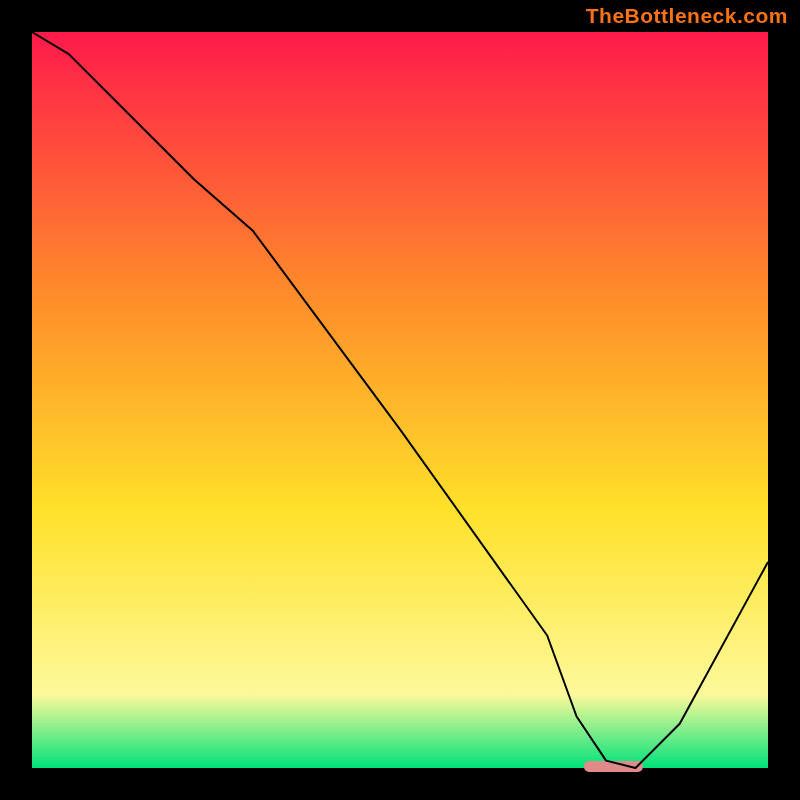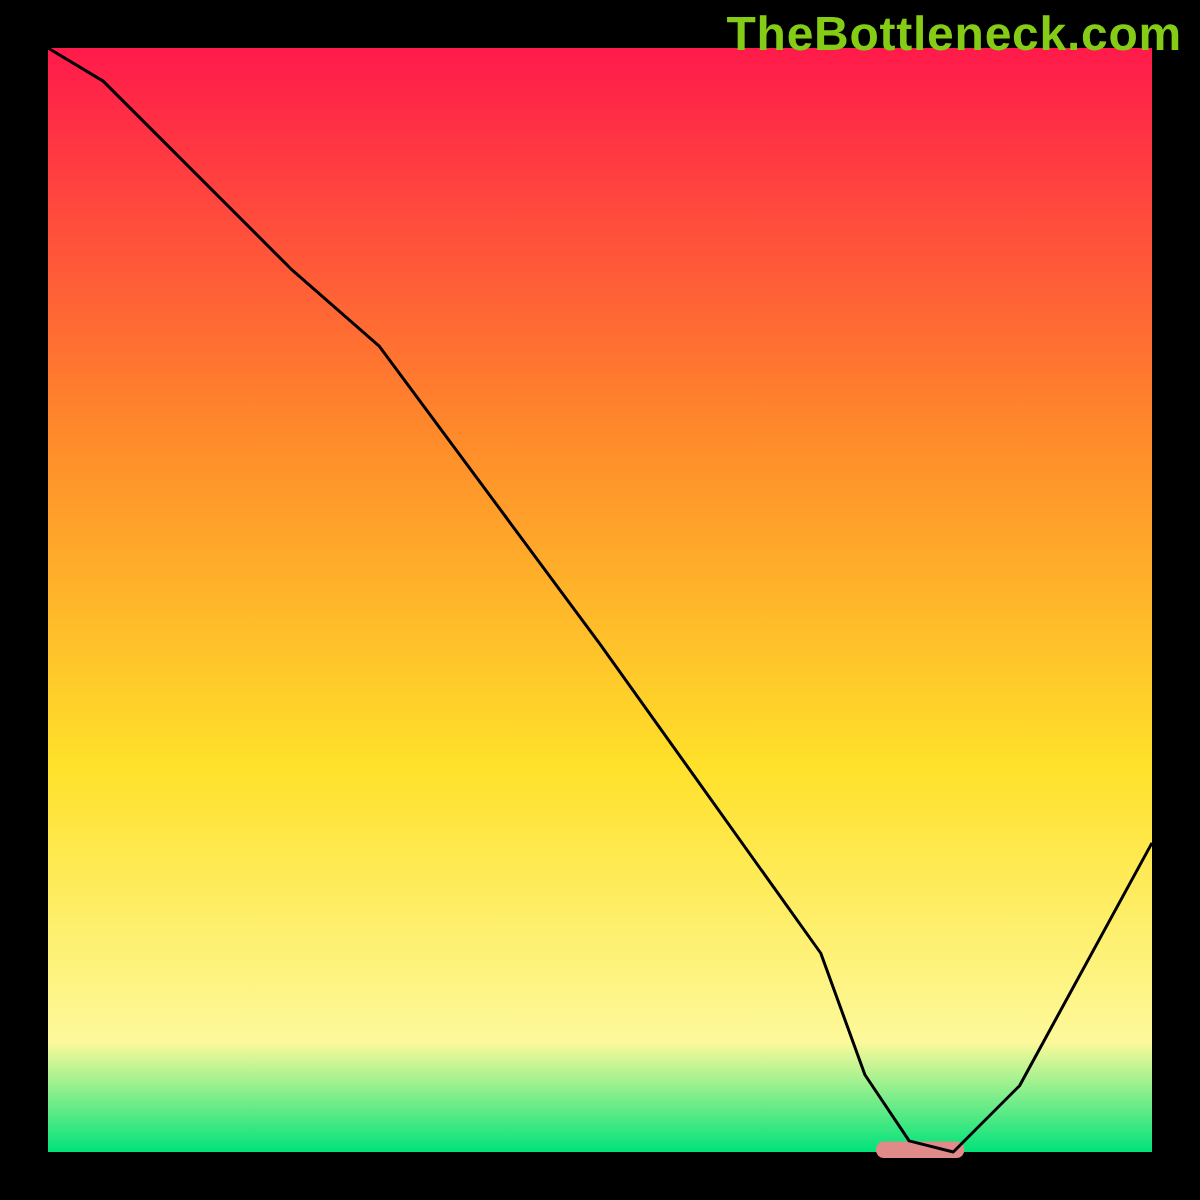--- a/index.html
+++ b/index.html
@@ -12,24 +12,24 @@
   }
   .container {
     position: relative;
     width: 800px;
     height: 800px;
   }
   .watermark {
     position: absolute;
     top: 4px;
     right: 12px;
-    color: #84cc16;
+    color: #f97316;
     font-family: Arial, Helvetica, sans-serif;
     font-weight: bold;
-    font-size: 32px;
+    font-size: 21px;
     letter-spacing: 0.5px;
     z-index: 3;
   }
   svg.chart {
     position: absolute;
     top: 0;
     left: 0;
     width: 800px;
     height: 800px;
   }

